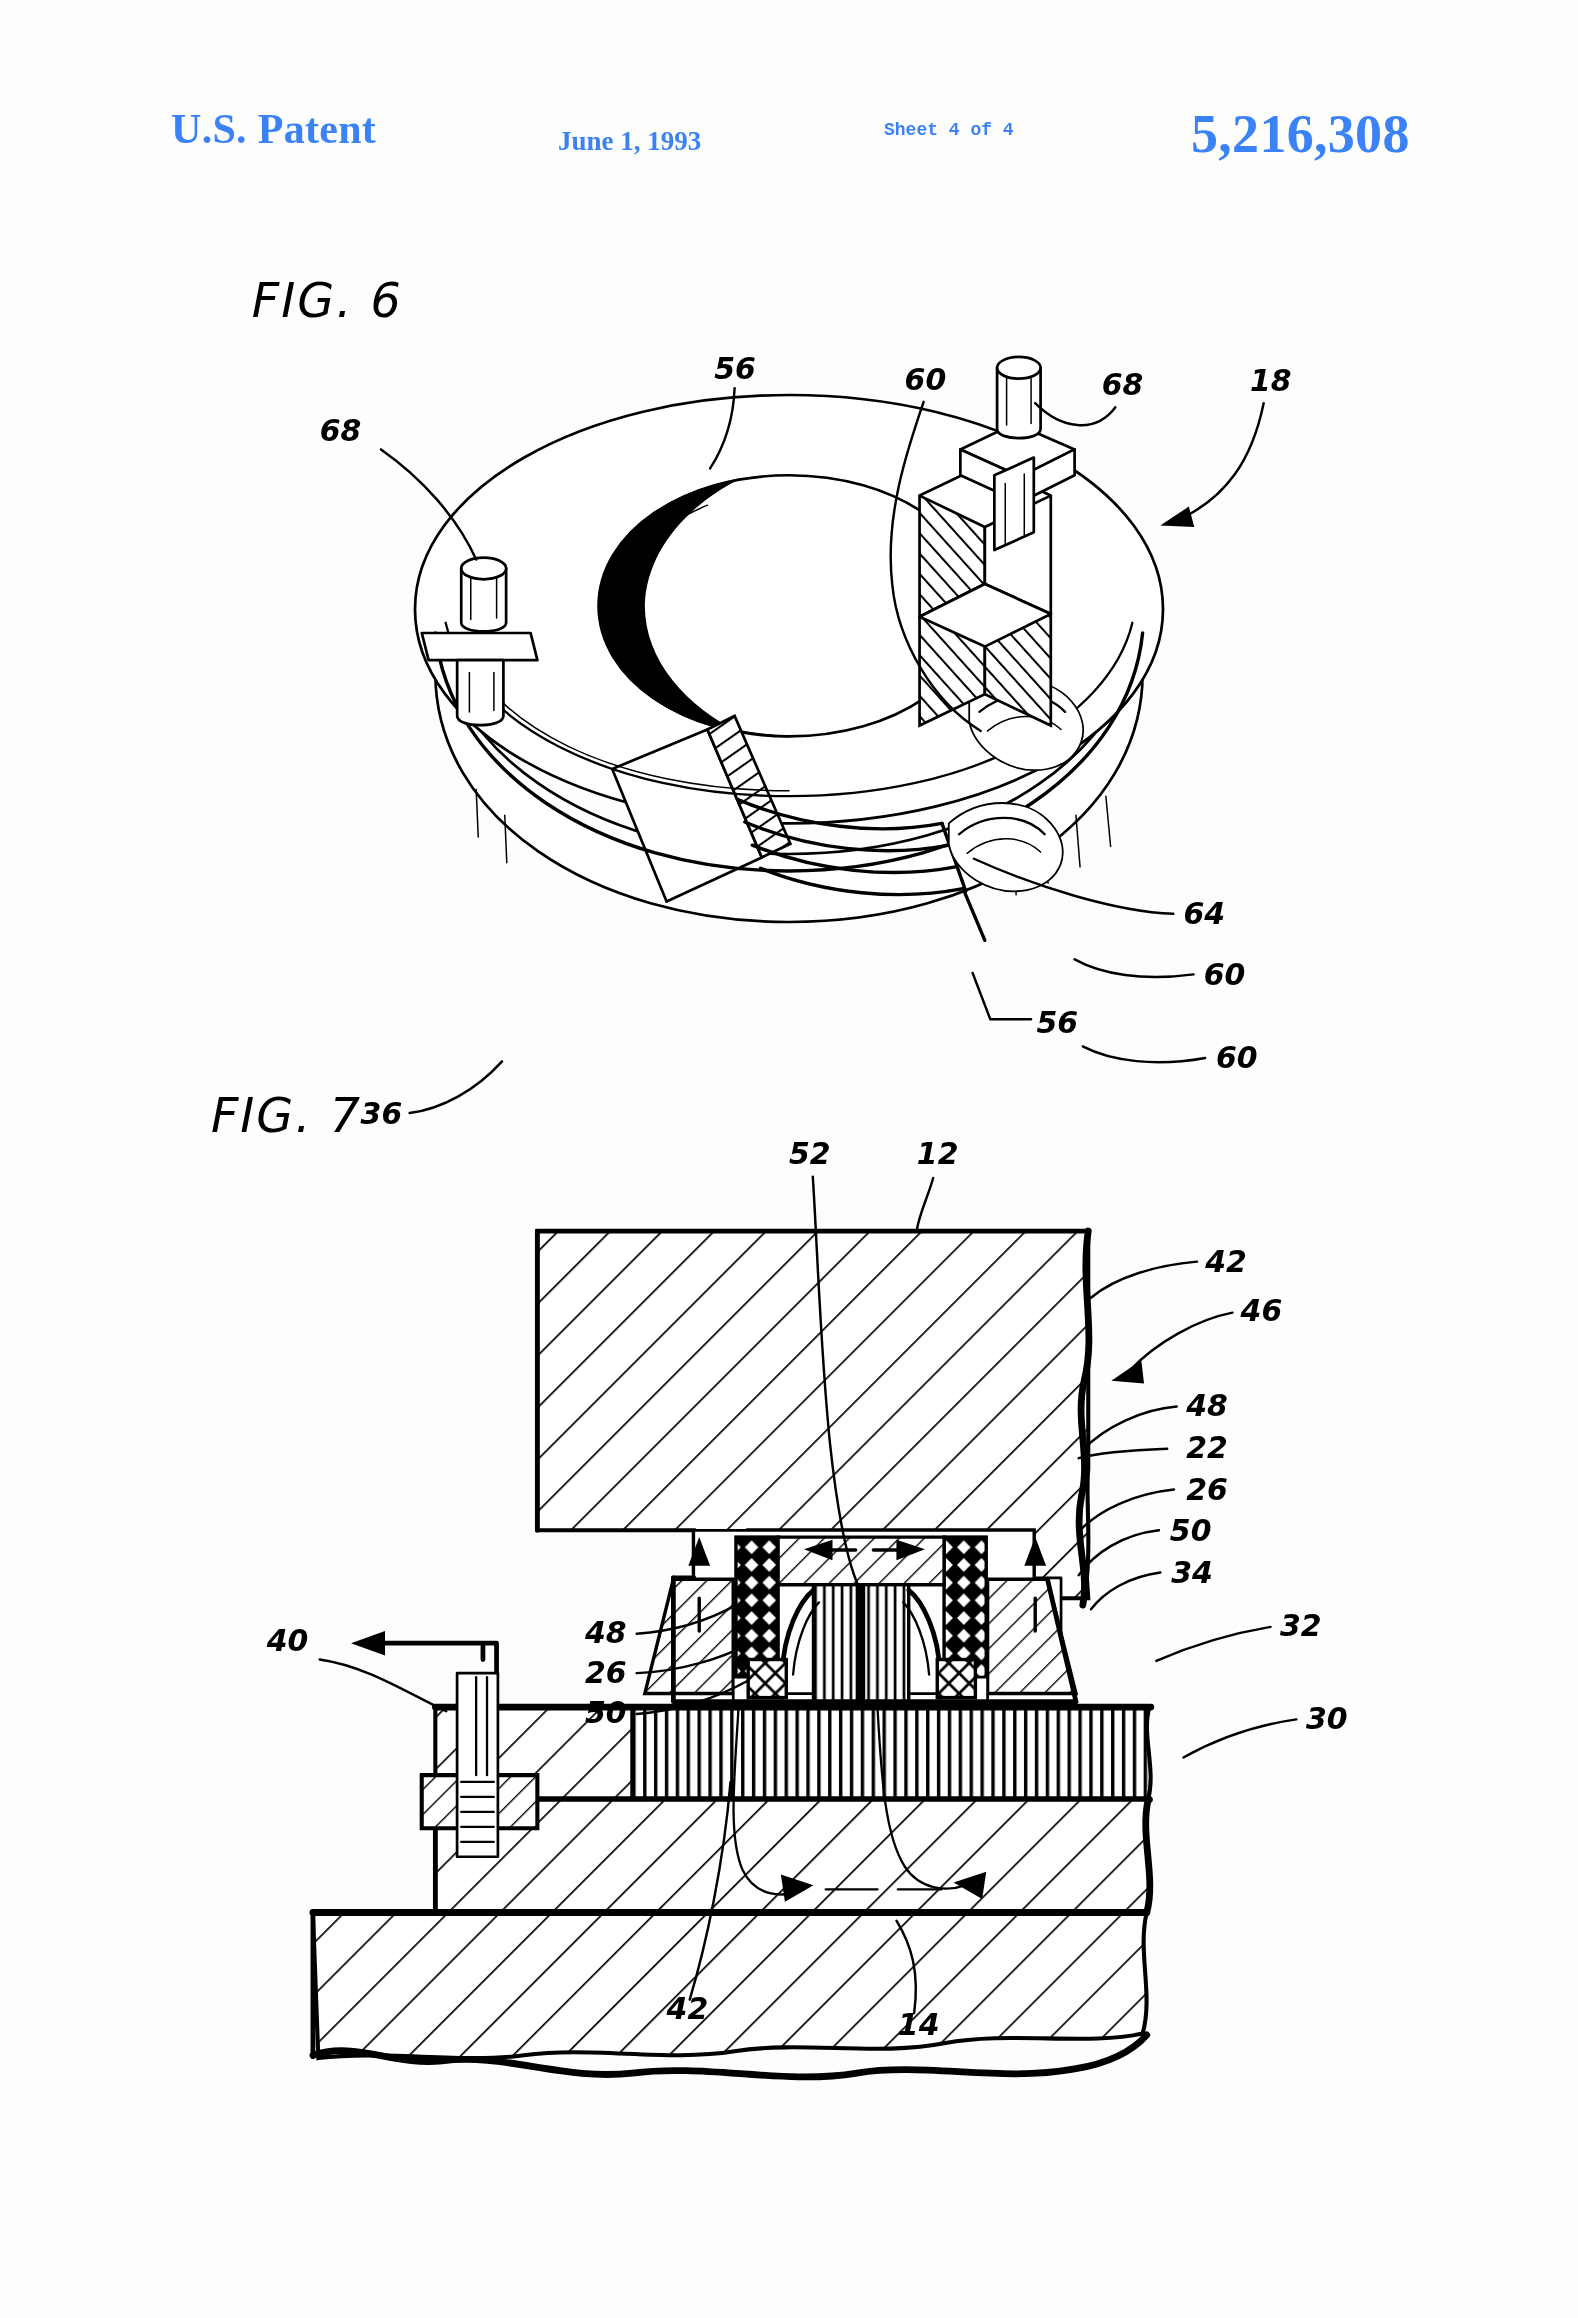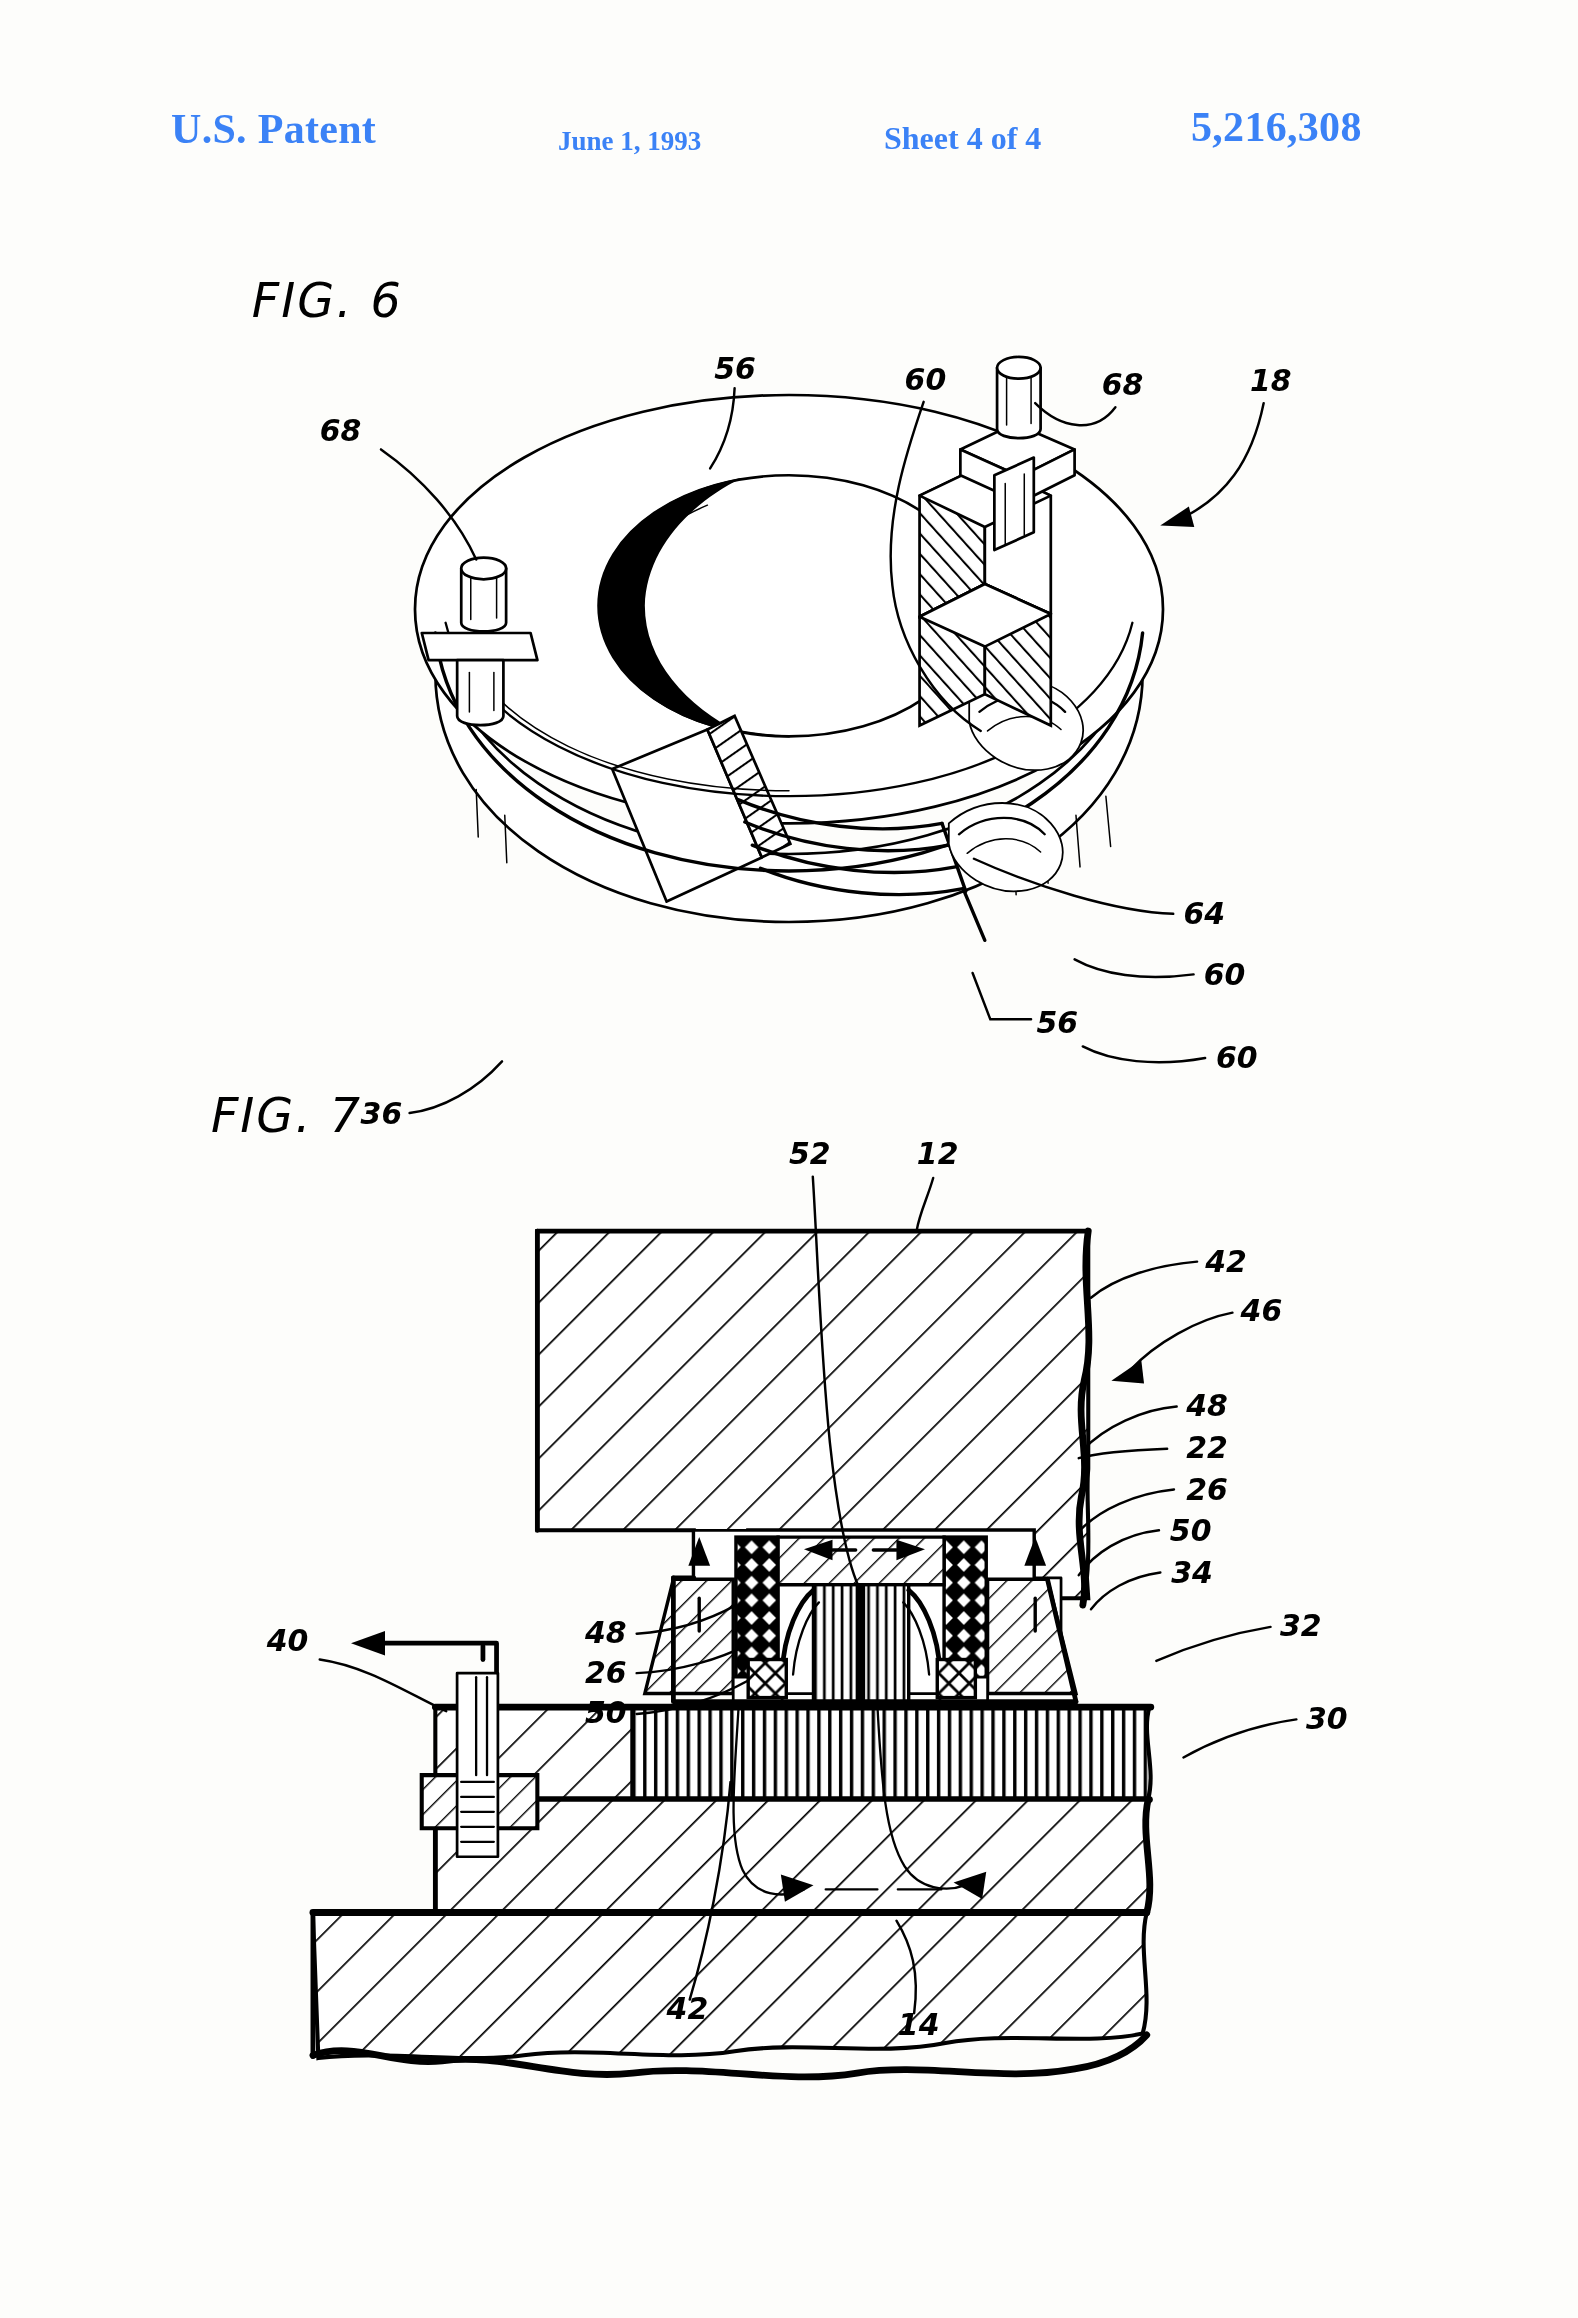--- a/index.html
+++ b/index.html
@@ -16,25 +16,25 @@
   .hdr-text{position:absolute;white-space:nowrap;color:#3b82f6;}
   #hdr-office{
     left:171px; top:105px; font-size:42px; font-weight:bold;
     font-family:"Liberation Serif", serif; letter-spacing:0.3px;
   }
   #hdr-date{
     left:558px; top:126px; font-size:27px; font-weight:bold;
     font-family:"Liberation Serif", serif;
   }
   #hdr-sheet{
-    left:884px; top:120px; font-size:32px; font-weight:bold;
-    font-family:Liberation Serif, serif;
+    left:884px; top:120px; font-size:18px; font-weight:bold;
+    font-family:Liberation Mono, monospace;
   }
   #hdr-number{
-    left:1191px; top:103px; font-size:42px; font-weight:bold;
+    left:1191px; top:103px; font-size:54px; font-weight:bold;
     font-family:"Liberation Serif", serif; letter-spacing:0.3px;
   }
   
   .fig-canvas{position:absolute;left:0;}
   #fig6-canvas{top:225px;width:1578px;height:884px;}
   #fig7-canvas{top:1061px;width:1578px;height:1061px;}
   svg{display:block;overflow:visible;}
   .ln{fill:none;stroke:#000;stroke-linecap:round;stroke-linejoin:round;}
   .w2{stroke-width:2.2;}
   .w3{stroke-width:3.4;}

